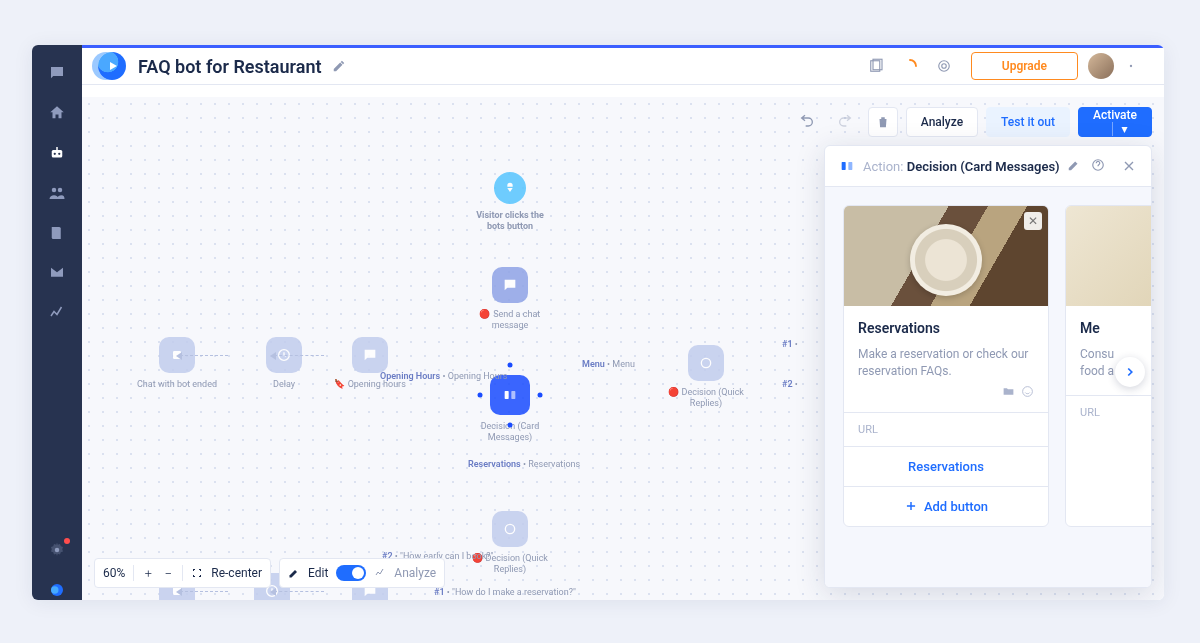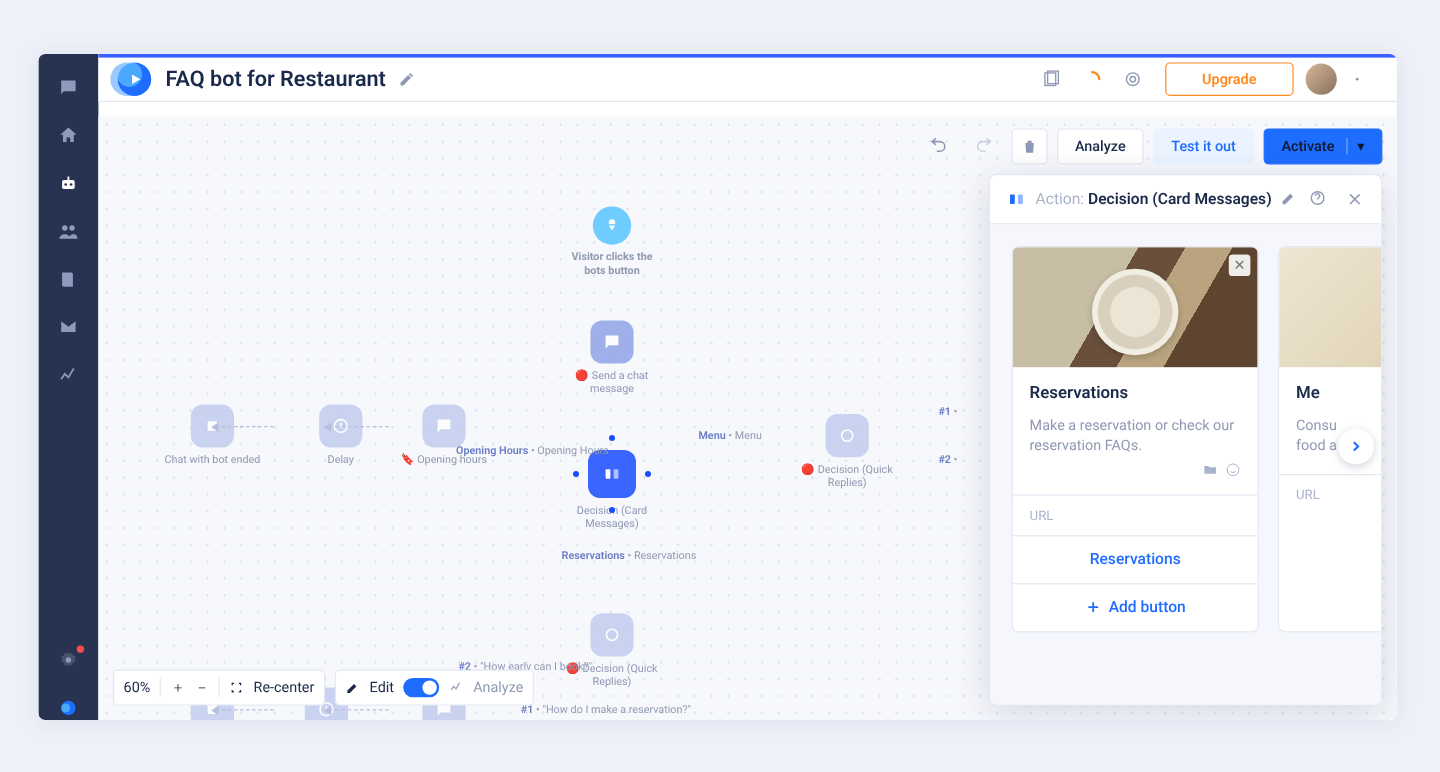--- a/index.html
+++ b/index.html
@@ -37,21 +37,21 @@
 .tb-ic{width:22px;height:22px;display:flex;align-items:center;justify-content:center;color:var(--muted);margin:0 6px;}
 .tb-ic.orange{color:var(--orange);}
 .upgrade{border:1.5px solid var(--orange);color:var(--orange);background:transparent;font-size:12px;font-weight:600;padding:6px 30px;border-radius:4px;margin:0 10px;}
 .avatar{width:26px;height:26px;border-radius:50%;background:linear-gradient(135deg,#d4b89a,#8a6f5a);}
 .canvas{position:absolute;left:50px;top:52px;right:0;bottom:0;background-color:var(--appbg);background-image:radial-gradient(#dbe1f0 1px,transparent 1px);background-size:14px 14px;}
 .actionbar{position:absolute;right:12px;top:10px;display:flex;align-items:center;gap:8px;}
 .ic-btn{width:30px;height:30px;display:flex;align-items:center;justify-content:center;color:var(--muted);border-radius:4px;}
 .ic-btn.bordered{border:1px solid var(--border);background:var(--white);}
 .btn{height:30px;padding:0 14px;font-size:12px;border-radius:4px;display:flex;align-items:center;font-weight:500;border:1px solid var(--border);background:var(--white);color:var(--text);}
 .btn.test{background:#eaf3ff;color:var(--blue);border-color:#eaf3ff;}
-.btn.activate{background:var(--blue);color:#0f172a;border-color:var(--blue);}
+.btn.activate{background:var(--blue);color:#ffffff;border-color:var(--blue);flex-direction:column;}
 .btn.activate .chev{margin-left:10px;border-left:1px solid rgba(255,255,255,.4);padding-left:8px;}
 .node{position:absolute;display:flex;flex-direction:column;align-items:center;width:80px;}
 .node .box{width:36px;height:36px;border-radius:10px;background:var(--node);display:flex;align-items:center;justify-content:center;color:#fff;opacity:.85;}
 .node .box svg{width:16px;height:16px;}
 .node .lbl{font-size:9px;color:var(--muted);text-align:center;margin-top:6px;line-height:1.25;}
 .node.start .box{background:#57c5ff;border-radius:50%;width:32px;height:32px;}
 .node.dim .box{background:var(--nodeD);}
 .node.main .box{background:var(--accent);width:40px;height:40px;}
 .dots-around{position:absolute;width:60px;height:60px;left:50%;top:50%;transform:translate(-50%,-50%);pointer-events:none;}
 .dots-around::before,.dots-around::after,.dots-around span::before,.dots-around span::after{content:"";position:absolute;width:5px;height:5px;background:var(--accent);border-radius:50%;}

